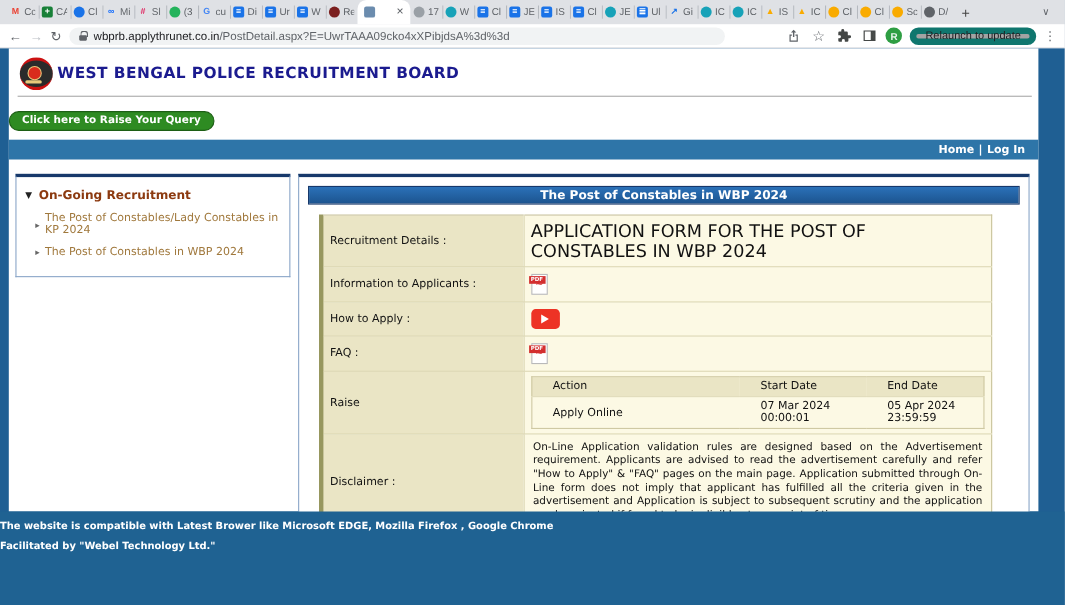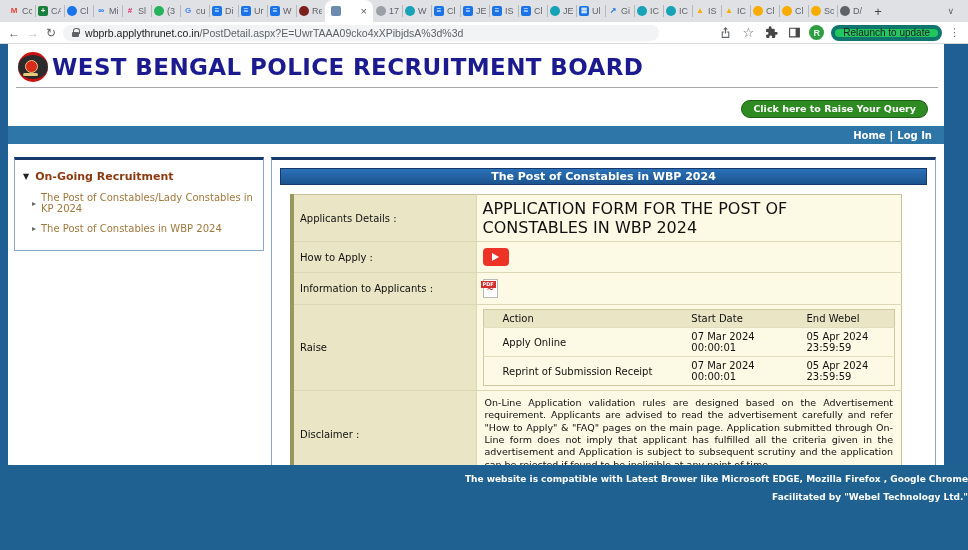--- a/index.html
+++ b/index.html
@@ -25,36 +25,36 @@
   .addr { width:596px; height:16px; background:#f1f3f4; border-radius:8px; display:flex; align-items:center; gap:6px; padding:0 9px; }
   .lock { width:7px; height:5px; background:#5f6368; border-radius:1px; position:relative; margin-top:3px; flex:0 0 auto; }
   .lock::before { content:""; position:absolute; top:-4px; left:1px; width:5px; height:5px; border:1.4px solid #5f6368; border-bottom:none; border-radius:3px 3px 0 0; }
   .url { font-size:10.5px; color:#202124; white-space:nowrap; overflow:hidden; }
   .url .path { color:#5f6368; }
   .tb-spacer { flex:1; }
   .tb-icon { display:flex; align-items:center; justify-content:center; width:16px; cursor:pointer; }
   .star { font-size:13px; color:#5f6368; }
   .avatar { width:15px; height:15px; border-radius:50%; background:#2e9e43; color:#e6f4ea; font-size:9px; font-weight:bold;
             display:flex; align-items:center; justify-content:center; cursor:pointer; }
-  .relaunch { height:16px; border:4px solid #0f766e; background:#22c55e; border-radius:9px; font-size:10px; color:#202124;
+  .relaunch { height:16px; border:6px solid #0f766e; background:#a3a3a3; border-radius:9px; font-size:10px; color:#202124;
               display:flex; align-items:center; padding:0 8px; white-space:nowrap; cursor:pointer; }
   .dots { color:#5f6368; font-size:11px; cursor:pointer; }
 
   
   .page { height:506px; background:var(--page_edge_blue); position:relative; }
   .site { position:absolute; left:8px; top:0; width:936px; height:421px; background:#fff; font-family:"DejaVu Sans",sans-serif; }
 
   .masthead { display:flex; align-items:center; gap:4px; padding:8px 0 5px 10px; }
   .logo { width:30px; height:30px; border-radius:50%; background:#2b2b2b; position:relative; flex:0 0 auto;
           border-top:3px solid #cc1111; border-bottom:3px solid #cc1111; }
   .logo::before { content:""; position:absolute; left:7px; top:5px; width:11px; height:11px; border-radius:50%; background:#d92b1d; border:1px solid #e8c87a; }
   .logo::after { content:""; position:absolute; left:5px; bottom:3px; width:15px; height:3px; background:#e8c87a; border-radius:2px; }
-  .sitetitle { font-size:23px; font-weight:bold; color:var(--header_navy); letter-spacing:.4px; white-space:nowrap; }
+  .sitetitle { font-size:14px; font-weight:bold; color:var(--header_navy); letter-spacing:.4px; white-space:nowrap; }
   .headrule { border-top:1px solid #aaa; margin:0 6px 0 8px; }
-  .queryrow { text-align:right; padding:9px 16px 5px 0; }
+  .queryrow { text-align:left; padding:9px 16px 5px 0; }
   .querybtn { display:inline-block; background:var(--query_green); color:#fff; font-weight:bold; font-size:9.5px;
               padding:2px 11px 3px; border-radius:9px; border:1px solid #1d5f15; cursor:pointer; font-family:"DejaVu Sans",sans-serif; }
   .navbar { height:18px; background:var(--navbar_blue); margin-top:3px; display:flex; align-items:center; justify-content:flex-end;
             padding-right:12px; font-size:10px; font-weight:bold; color:#fff; gap:4px; }
   .navbar a { color:#fff; text-decoration:none; cursor:pointer; }
 
   .contentrow { display:flex; align-items:flex-start; gap:7px; padding:13px 8px 0 6px; }
   .panelbox { background:#fff; border:1px solid #8aa6c8; border-top:3px solid #17396b; }
   .sidebox { width:250px; height:94px; padding:10px 8px; }
   .sb-title { font-size:11px; font-weight:bold; color:var(--sidebar_title); display:flex; align-items:center; gap:6px; }
@@ -80,21 +80,21 @@
   .yticon { width:26px; height:18px; background:var(--youtube_red); border-radius:4px; display:flex; align-items:center; justify-content:center; margin:2px 0; cursor:pointer; }
   .yticon::before { content:""; width:0; height:0; border-left:7px solid #fff; border-top:4.5px solid transparent; border-bottom:4.5px solid transparent; }
 
   .subtable { width:100%; border:1px solid #cfc9a3; border-collapse:collapse; table-layout:fixed; background:var(--value_cream); }
   .subtable th { background:var(--label_beige); font-weight:normal; text-align:left; }
   .subtable th, .subtable td { font-size:10px; padding:3px 19px; border-bottom:1px solid #e2ddbd; color:#111; }
   .subtable tr:last-child td { border-bottom:none; }
   .subtable .c1 { width:46%; } .subtable .c2 { width:28%; } .subtable .c3 { width:26%; }
 
   .footer { position:absolute; left:0; top:421px; width:968px; height:85px; background:var(--footer_blue); color:#fff;
-            text-align:right; font-family:"DejaVu Sans",sans-serif; padding-top:9px; }
+            text-align:left; font-family:"DejaVu Sans",sans-serif; padding-top:9px; }
   .footer .line { font-size:9px; font-weight:bold; margin-bottom:8px; }
   .flinks { font-size:9px; font-weight:bold; margin-bottom:8px; }
   .flinks a { color:#fff; text-decoration:underline; cursor:pointer; }
   .flinks .sep { margin:0 6px; text-decoration:none; }
 </style>
 </head>
 <body>
 
 <div class="tabstrip">
   <div id="tabs">
@@ -287,57 +287,58 @@
               <span>The Post of Constables in WBP 2024</span>
             </div>
           </div>
       </div>
 
       <div class="panelbox mainbox">
         <div class="pagetitlebar">The Post of Constables in WBP 2024</div>
         <table class="dtable">
             <tbody id="drows">
               <tr>
-                <td class="lbl">Applicants Details :</td>
+                <td class="lbl">Recruitment Details :</td>
                 <td class="val"><span class="caps-val">APPLICATION FORM FOR THE POST OF CONSTABLES IN WBP 2024</span></td>
               </tr>
               <tr>
+                <td class="lbl">Information to Applicants :</td>
+                <td class="val">
+                  <div class="pdficon"></div>
+                </td>
+              </tr>
+              <tr>
                 <td class="lbl">How to Apply :</td>
                 <td class="val">
                   <div class="yticon"></div>
                 </td>
               </tr>
               <tr>
-                <td class="lbl">Information to Applicants :</td>
+                <td class="lbl">FAQ :</td>
                 <td class="val">
                   <div class="pdficon"></div>
                 </td>
               </tr>
               <tr>
                 <td class="lbl">Raise</td>
                 <td class="val">
                   <table class="subtable">
                     <thead>
                       <tr>
                         <th class="c1">Action</th>
                         <th class="c2">Start Date</th>
-                        <th class="c3">End Webel</th>
+                        <th class="c3">End Date</th>
                       </tr>
                     </thead>
                     <tbody>
                       <tr>
                         <td class="c1">Apply Online</td>
                         <td class="c2">07 Mar 2024 00:00:01</td>
                         <td class="c3">05 Apr 2024 23:59:59</td>
                       </tr>
-                      <tr>
-                        <td class="c1">Reprint of Submission Receipt</td>
-                        <td class="c2">07 Mar 2024 00:00:01</td>
-                        <td class="c3">05 Apr 2024 23:59:59</td>
-                      </tr>
                     </tbody>
                   </table>
                 </td>
               </tr>
               <tr>
                 <td class="lbl">Disclaimer :</td>
                 <td class="val">
                   <div class="justify">On-Line Application validation rules are designed based on the Advertisement requirement. Applicants are advised to read the advertisement carefully and refer "How to Apply" &amp; "FAQ" pages on the main page. Application submitted through On-Line form does not imply that applicant has fulfilled all the criteria given in the advertisement and Application is subject to subsequent scrutiny and the application can be rejected if found to be ineligible at any point of time.</div>
                 </td>
               </tr>

